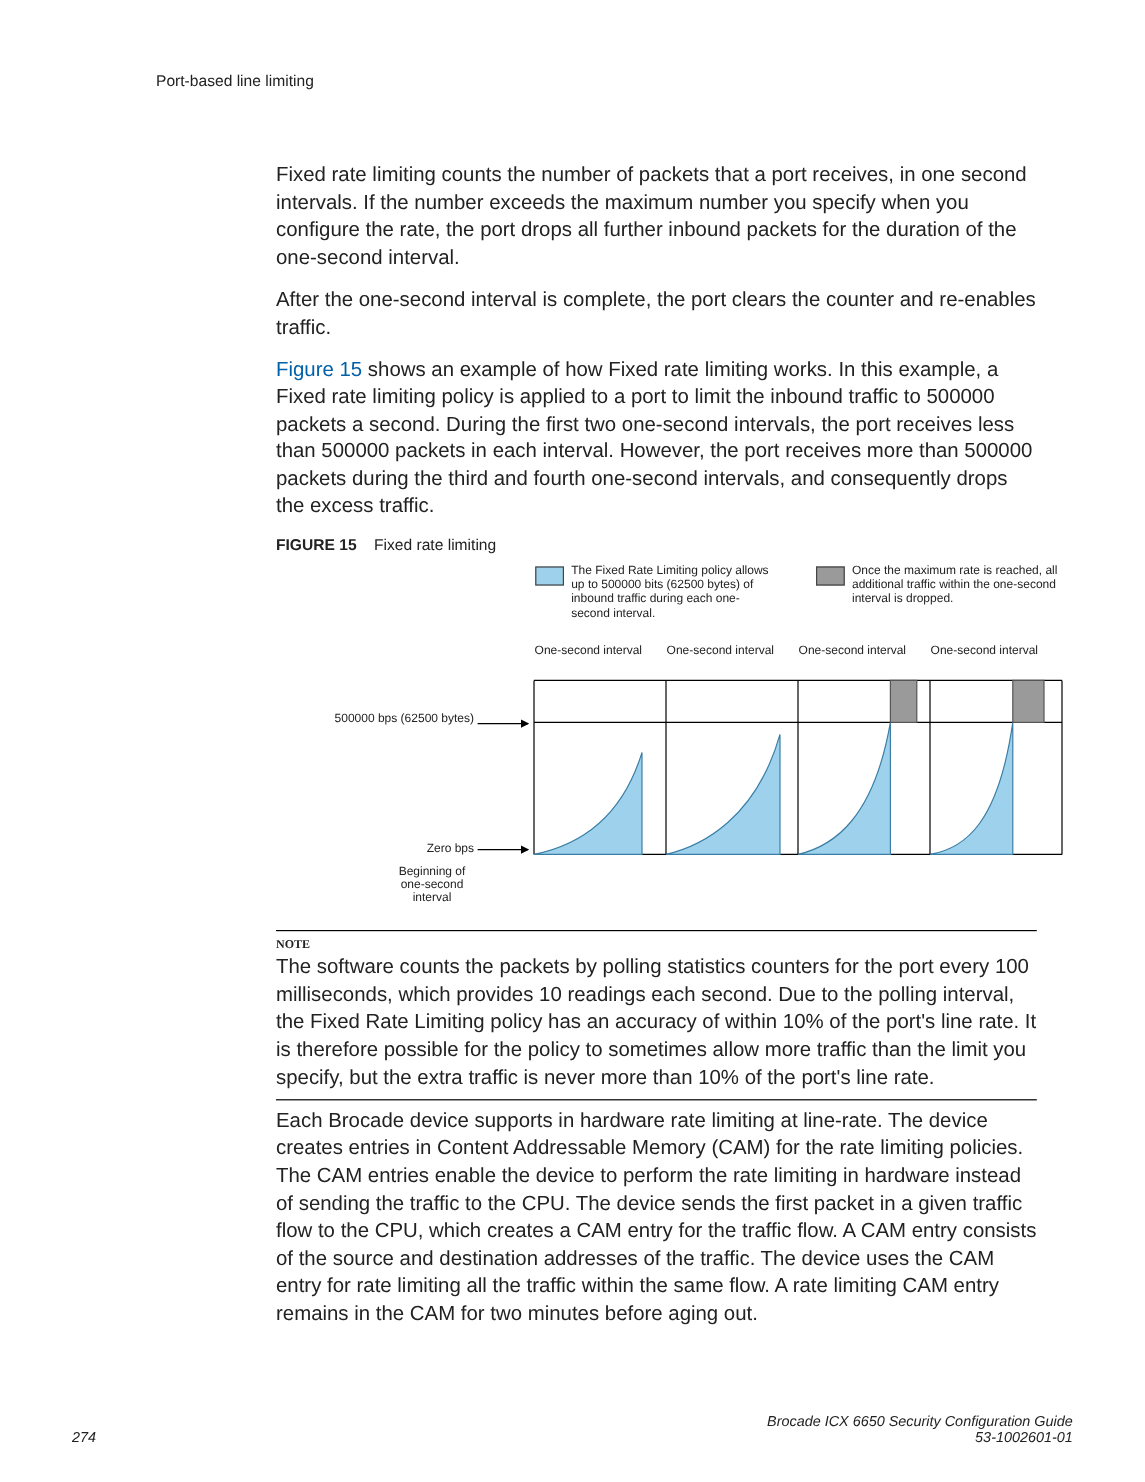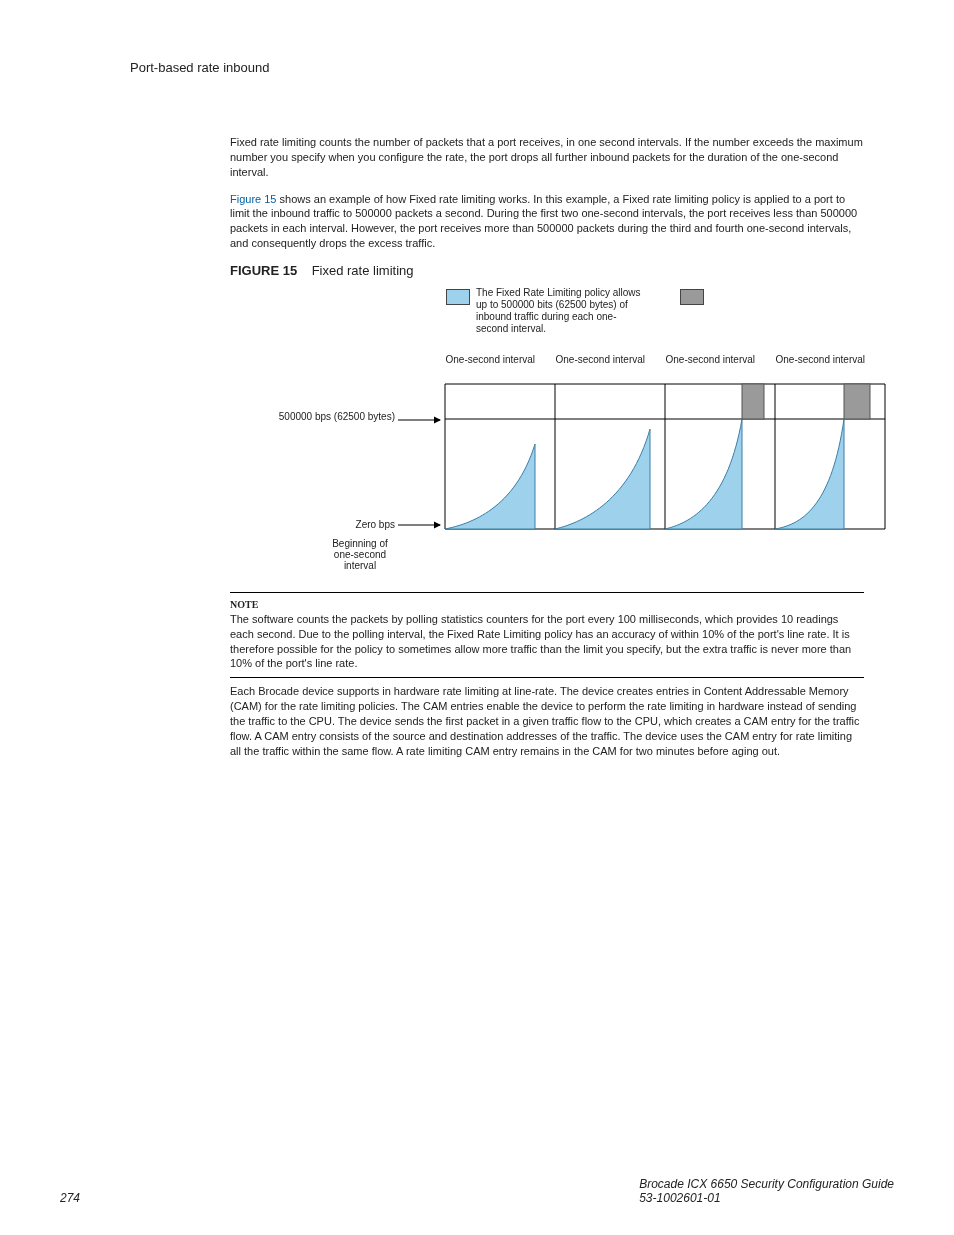--- a/index.html
+++ b/index.html
@@ -26,21 +26,21 @@
   }
   h2.section {
     font-family: "Arial Narrow", Arial, sans-serif;
     font-stretch: condensed;
     font-weight: 700;
     font-size: 25px;
     margin: 0 0 14px 0;
     letter-spacing: .2px;
   }
   p.body {
-    font-size: 11px;
+    font-size: 17px;
     line-height: 1.35;
     margin: 0 0 12px 0;
   }
   a.xref { color: #0060a8; text-decoration: none; }
   .fig-caption {
     font-size: 13px;
     margin: 6px 0 6px 0;
   }
   .fig-caption .lbl { font-weight: 700; }
   .note-rule { border-top: 1px solid #000; margin: 4px 0 6px 0; }
@@ -54,21 +54,21 @@
   .footer {
     position: absolute;
     left: 0; right: 0; bottom: 30px;
     padding: 0 60px;
     font-size: 12px;
     font-style: italic;
     display: flex;
     justify-content: space-between;
     align-items: flex-end;
   }
-  .footer .right { text-align: left; }
+  .footer .right { text-align: right; }
 
   
   .figure {
     width: 700px;
     height: 300px;
     position: relative;
     font-size: 10px;
     margin: 4px 0 8px 0;
   }
   .figure svg { position:absolute; left:0; top:0; }
@@ -83,40 +83,42 @@
   .sw-blue { background:#9ed2ec; }
   .sw-gray { background:#9a9a9a; }
   .axis-label { position:absolute; font-size:10px; text-align:right; }
   .tick-label { position:absolute; font-size:10px; text-align:right; }
 </style>
 </head>
 <body>
 
 <div class="page">
 
-  <div class="running-head">Port-based rate inbound</div>
+  <div class="running-head">Port-based line limiting</div>
 
   <div class="content">
 
 
     <p class="body">Fixed rate limiting counts the number of packets that a port receives, in one second intervals. If the number exceeds the maximum number you specify when you configure the rate, the port drops all further inbound packets for the duration of the one-second interval.</p>
+    <p class="body">After the one-second interval is complete, the port clears the counter and re-enables traffic.</p>
     <p class="body">
       <a class="xref" href="#">Figure 15</a><span> shows an example of how Fixed rate limiting works. In this example, a Fixed rate limiting policy is applied to a port to limit the inbound traffic to 500000 packets a second. During the first two one-second intervals, the port receives less than 500000 packets in each interval. However, the port receives more than 500000 packets during the third and fourth one-second intervals, and consequently drops the excess traffic.</span>
     </p>
 
     <div class="fig-caption">
       <span class="lbl">FIGURE 15</span>&nbsp;&nbsp;&nbsp;&nbsp;<span>Fixed rate limiting</span>
     </div>
 
     <div class="figure">
 
       <div class="legend-swatch sw-blue" style="left:216px; top:5px;"></div>
       <div class="legend-box" style="left:246px; top:3px; width:170px;">The Fixed Rate Limiting policy allows up to 500000 bits (62500 bytes) of inbound traffic during each one-second interval.</div>
 
       <div class="legend-swatch sw-gray" style="left:450px; top:5px;"></div>
+      <div class="legend-box" style="left:480px; top:3px; width:175px;">Once the maximum rate is reached, all additional traffic within the one-second interval is dropped.</div>
 
       <div class="tick-label" style="left:215px; top:70px; width:90px;">One-second interval</div>
       <div class="tick-label" style="left:325px; top:70px; width:90px;">One-second interval</div>
       <div class="tick-label" style="left:435px; top:70px; width:90px;">One-second interval</div>
       <div class="tick-label" style="left:545px; top:70px; width:90px;">One-second interval</div>
 
       <div class="axis-label" style="left:0; top:127px; width:165px;">500000 bps (62500 bytes)</div>
       <div class="axis-label" style="left:0; top:235px; width:165px;">Zero bps</div>
       <div class="axis-label" style="left:95px; top:254px; width:70px; text-align:center;">Beginning of one-second interval</div>
 

